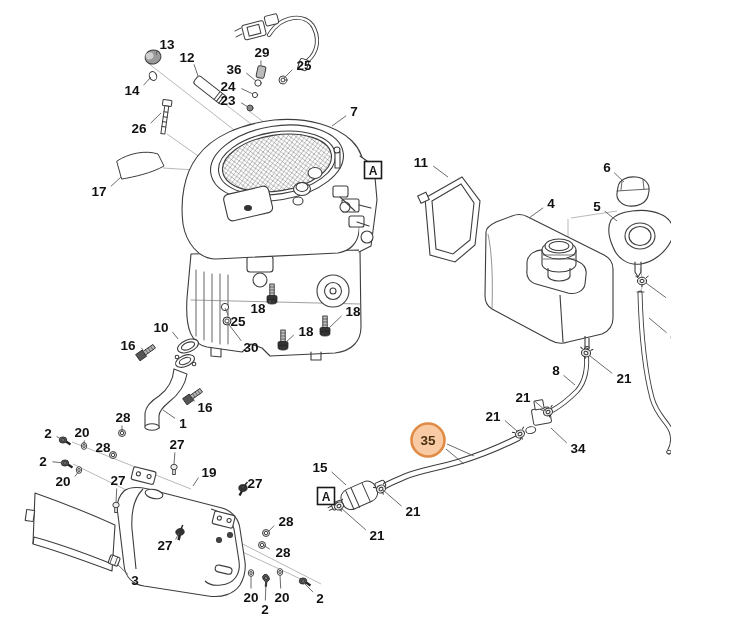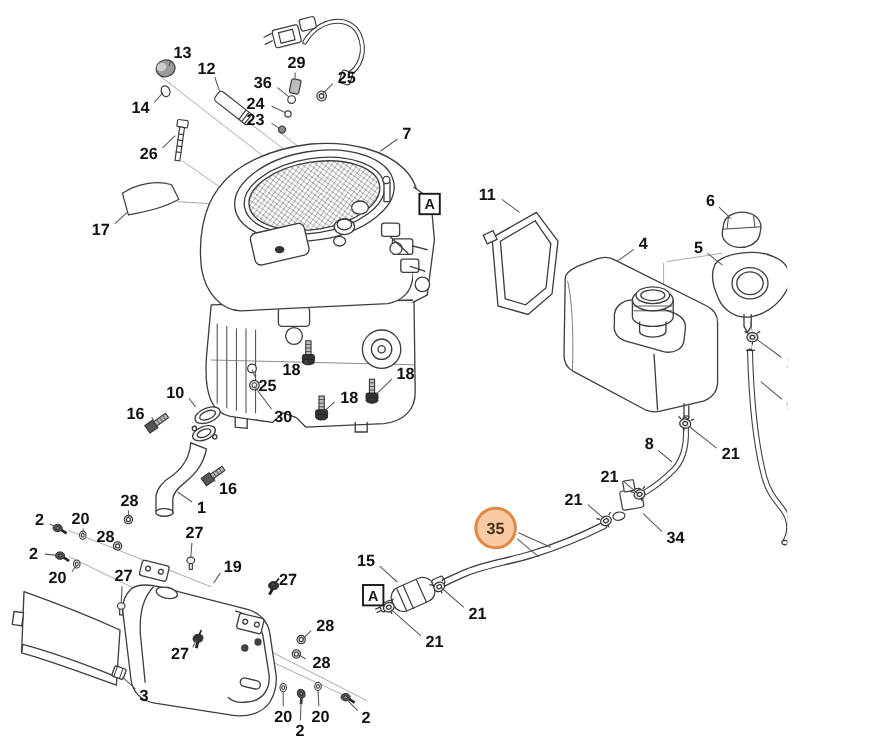--- a/index.html
+++ b/index.html
@@ -1,17 +1,17 @@
 <!DOCTYPE html>
 <html><head>
 <meta charset="utf-8">
 <style>
   html,body{margin:0;padding:0;background:#ffffff;}
   #stage{position:relative;width:656px;height:630px;background:#ffffff;overflow:hidden;
-         font-family:"Liberation Sans", sans-serif;}
+         font-family:"Liberation Sans", sans-serif;margin-left:15px;}
   svg{position:absolute;left:0;top:0;}
   .callout-text{font-family:"Liberation Sans", sans-serif;font-weight:bold;cursor:pointer;}
 </style>
 </head>
 <body>
 
 <div id="stage">
 <svg id="diagram-svg" width="736" height="630" viewBox="0 0 736 630" xmlns="http://www.w3.org/2000/svg">
   <defs>
     <pattern id="mesh" width="5" height="5" patternUnits="userSpaceOnUse">

